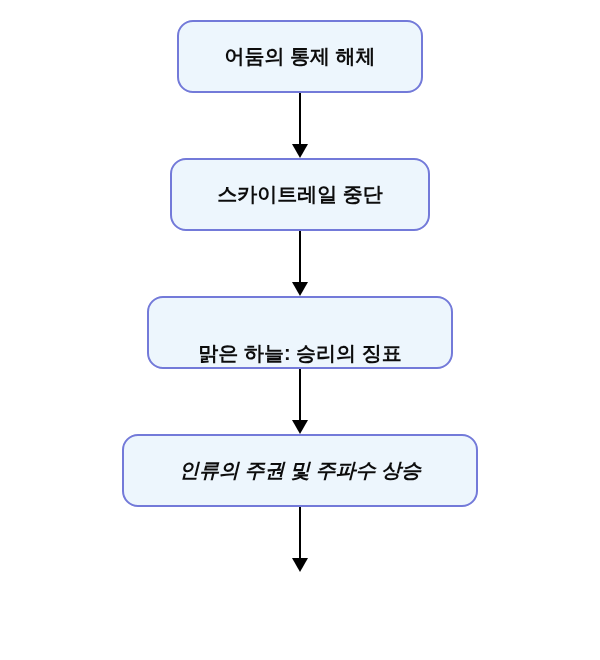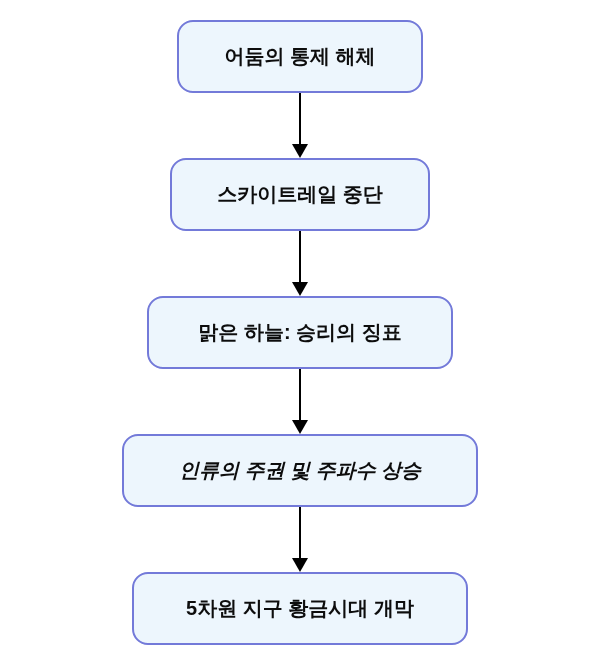--- a/index.html
+++ b/index.html
@@ -27,21 +27,21 @@
     display:flex;align-items:center;justify-content:center;
     padding:0 26px;
     font-size:20px;
     font-weight:600;
     color:var(--text-color);
     white-space:nowrap;
     text-align:center;
   }
   .w1{min-width:246px;}
   .w2{min-width:260px;}
-  .w3{min-width:306px;}
+  .w3{min-width:306px;align-items:flex-end;}
   .w4{min-width:356px;font-style:italic;}
   .w5{min-width:336px;}
   .flow-arrow{
     display:flex;flex-direction:column;align-items:center;
     height:65px;
   }
   .arrow-line{
     width:2px;
     flex:1 1 auto;
     background:var(--arrow-color);
@@ -87,17 +87,14 @@
 
   <div class="flow-node w4">
     <span>인류의 주권 및 주파수 상승</span>
   </div>
 
   <div class="flow-arrow">
     <div class="arrow-line"></div>
     <div class="arrow-head"></div>
   </div>
 
-  <div class="flow-node w5">
-    <span>5차원 지구 황금시대 개막</span>
-  </div>
 
 </div>
 
 </body></html>

